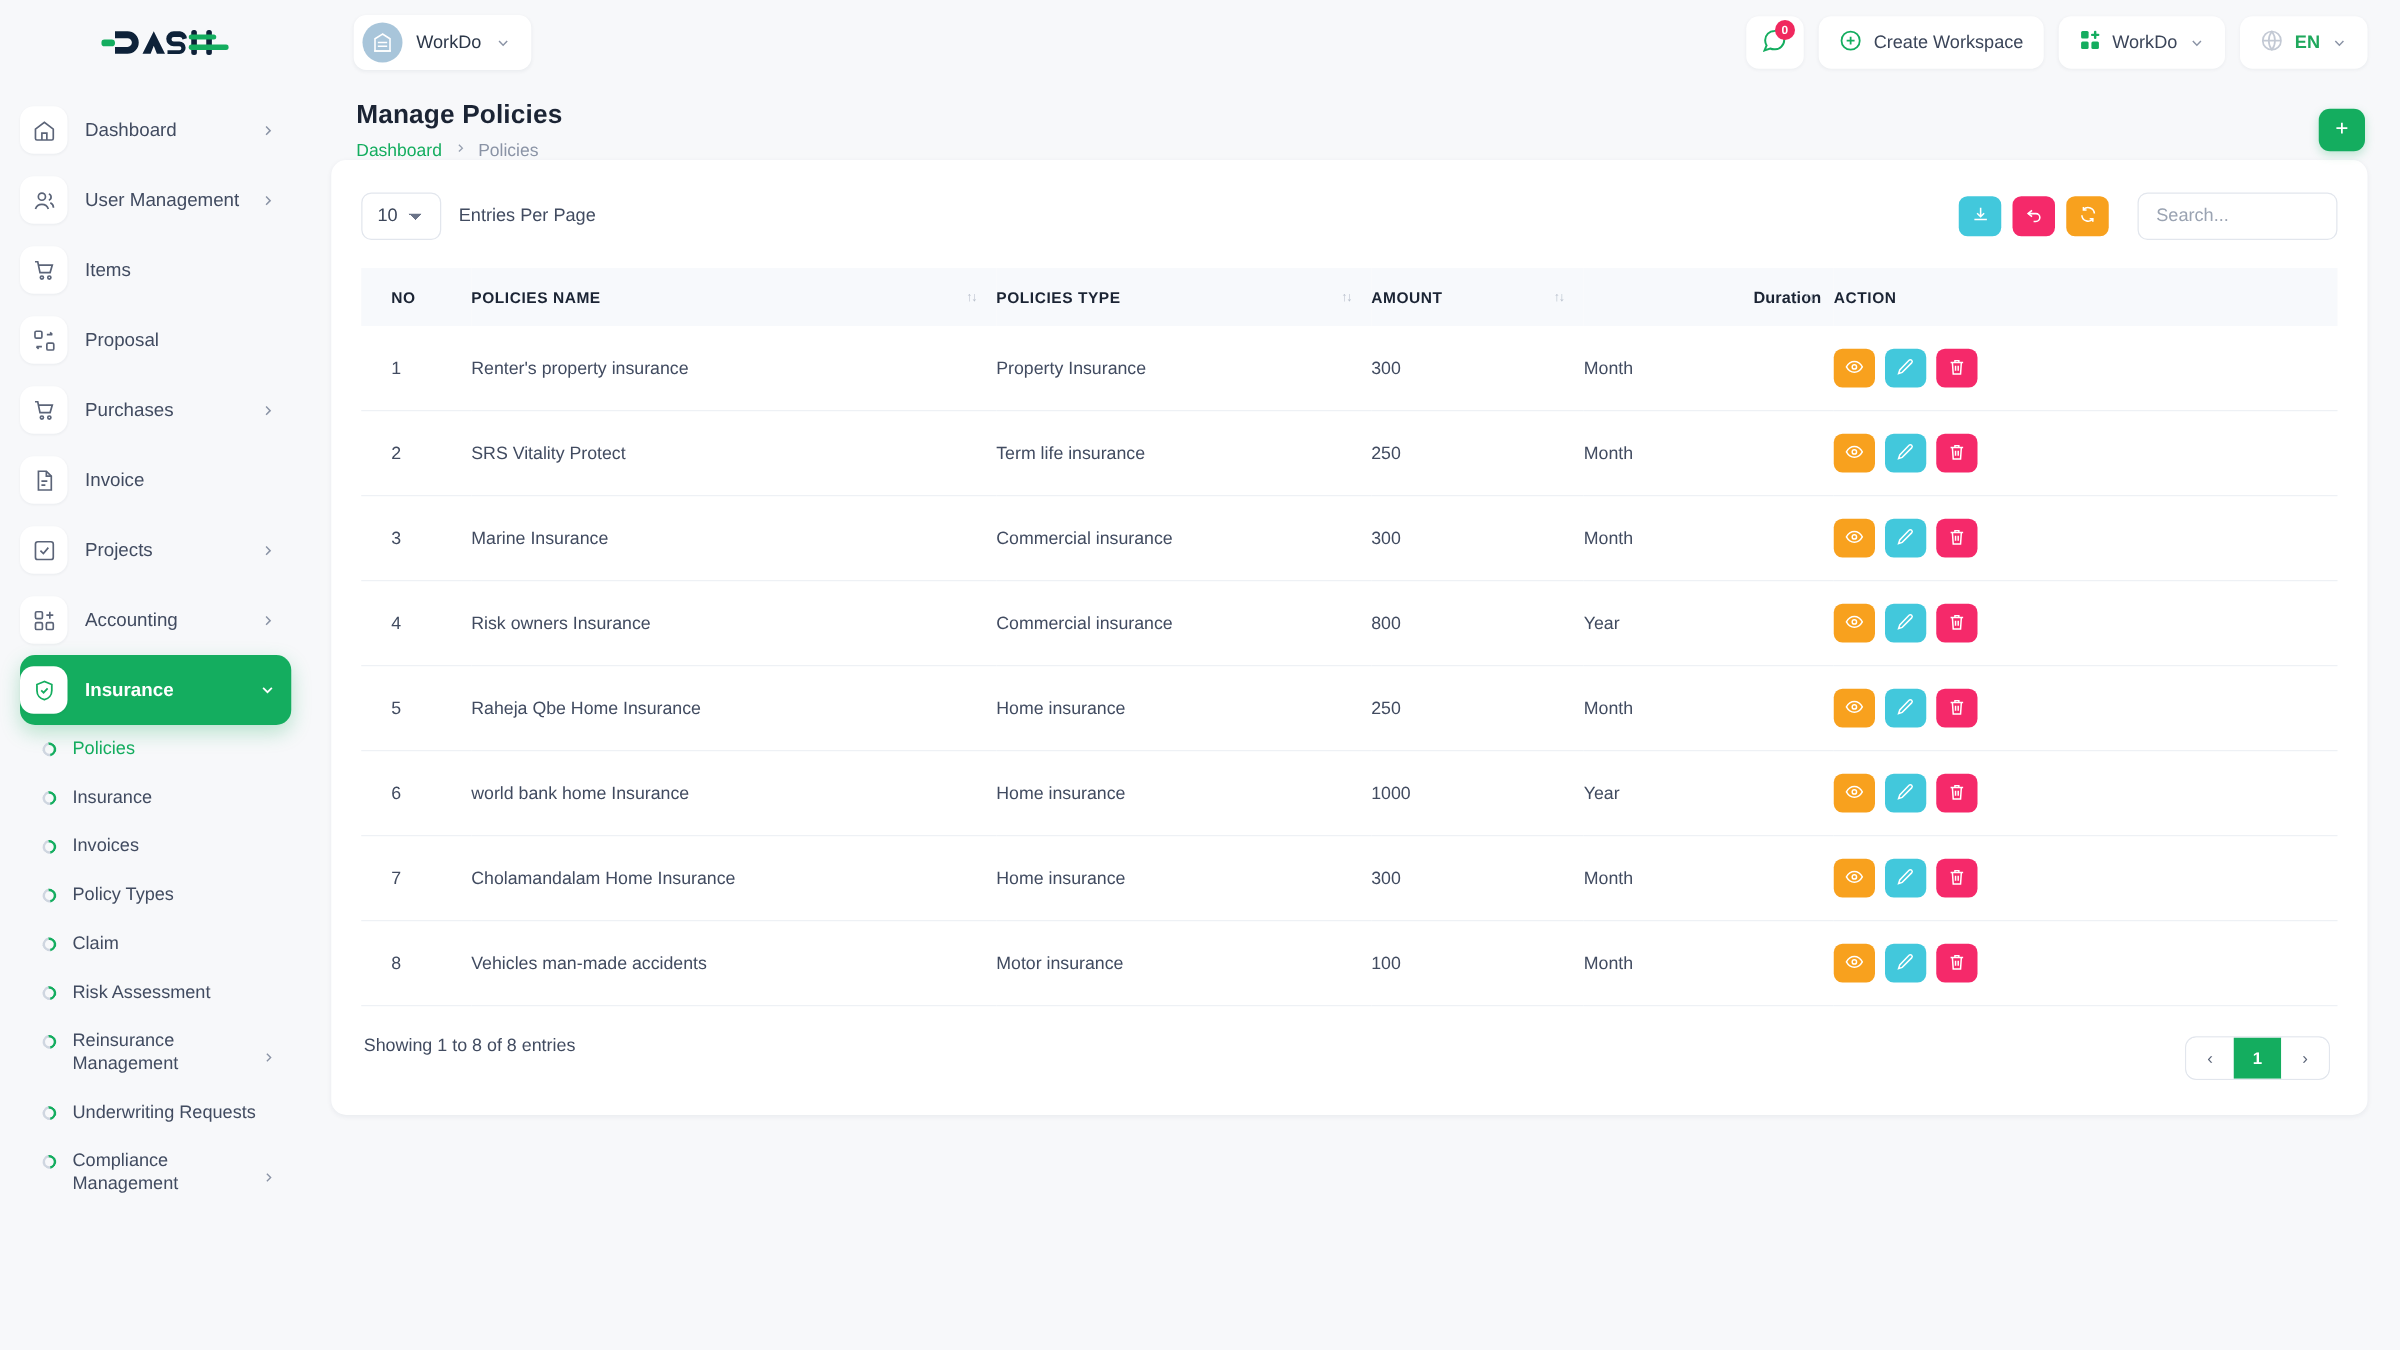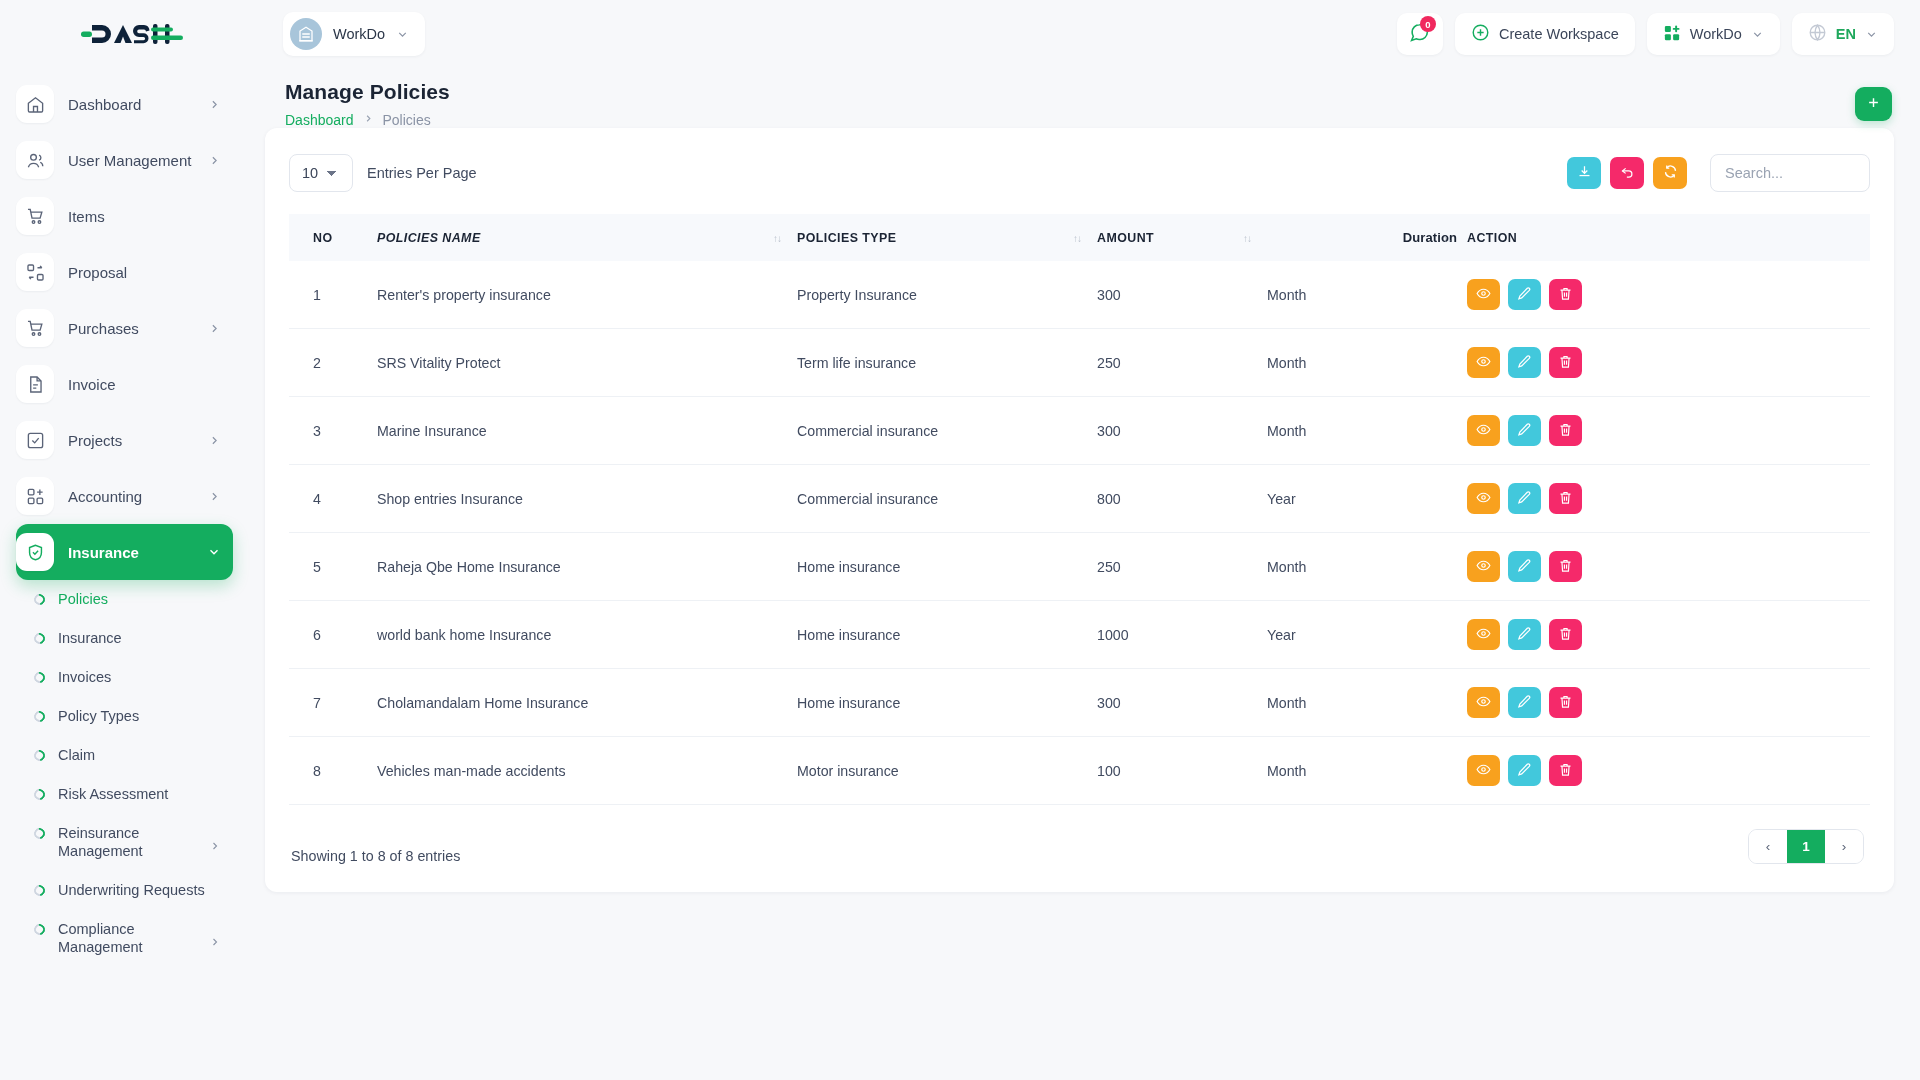--- a/index.html
+++ b/index.html
@@ -207,38 +207,38 @@
   tbody td {
     font-size: 14.2px; color: #414b60;
     padding: 18px 10px 18px 0;
     border-bottom: 1px solid #eef1f5;
     white-space: nowrap;
   }
   tbody td:first-child { padding-left: 24px; }
   tbody tr:last-child td { border-bottom: 1px solid #eef1f5; }
 
   .col-no { width: 88px; }
-  .col-name { width: 420px; font-style: italic; }
+  .col-name { width: 420px; }
   .col-type { width: 300px; }
   .col-amt { width: 170px; }
   .col-dur { width: 200px; text-align: right; }
 
   .act-group { display: flex; gap: 8px; }
   .act-btn {
     width: 33px; height: 31px; border-radius: 7px; border: none;
     display: flex; align-items: center; justify-content: center;
     color: #fff; cursor: pointer;
   }
   .act-btn.view { background: #f8a11e; }
   .act-btn.edit { background: #42c8dc; }
   .act-btn.del { background: #f5296a; }
 
   
   .tfoot {
-    display: flex; align-items: flex-end;
+    display: flex; align-items: flex-start;
     padding: 24px 6px 8px 2px;
   }
   .showing { font-size: 14.3px; color: #414b60; }
   .pager {
     margin-left: auto;
     display: flex; align-items: stretch;
     border: 1px solid #e2e6ed; border-radius: 9px; overflow: hidden;
     height: 35px;
   }
   .pg {
@@ -690,21 +690,21 @@
                         <path d="M4 6.5h16M9.5 6.5V4h5v2.5"></path>
                         <path d="M6.3 6.5 7.3 21h9.4l1-14.5"></path>
                         <path d="M10.3 10.5v6.5M13.7 10.5v6.5"></path>
                       </svg></span>
                   </button>
                 </div>
               </td>
             </tr>
             <tr>
               <td>4</td>
-              <td>Shop entries Insurance</td>
+              <td>Risk owners Insurance</td>
               <td>Commercial insurance</td>
               <td>800</td>
               <td>Year</td>
               <td>
                 <div class="act-group">
                   <button class="act-btn view">
                     <span><svg width="15" height="15" viewBox="0 0 24 24" fill="none" stroke="#fff" stroke-width="1.9">
                         <path d="M1.8 12S5.6 5.2 12 5.2 22.2 12 22.2 12 18.4 18.8 12 18.8 1.8 12 1.8 12z"></path>
                         <circle cx="12" cy="12" r="2.8"></circle>
                       </svg></span>

